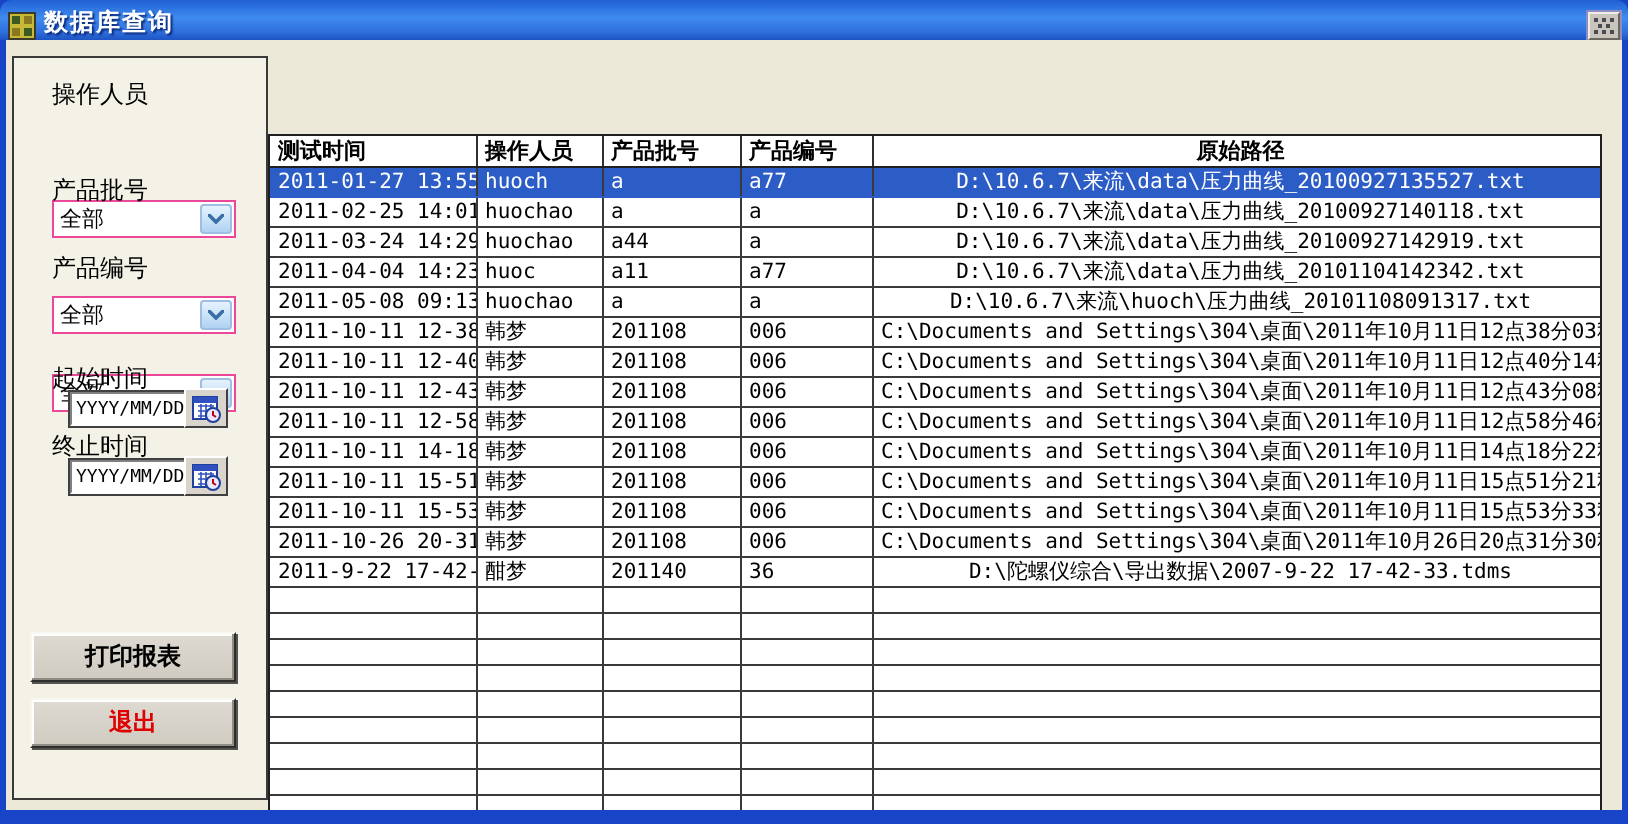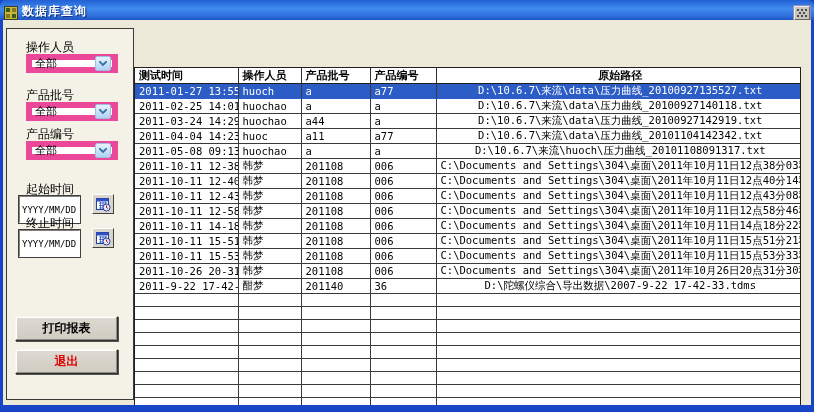--- a/index.html
+++ b/index.html
@@ -40,32 +40,32 @@
   }
   .panel-title {
     height:20px; border-bottom:1px solid #3A3A3A;
     display:flex; align-items:center; justify-content:center;
     font-size:12px; font-weight:bold; color:#000;
   }
   .panel-body { position:relative; height:350px; }
   .fld-label { position:absolute; left:19px; font-size:12px; color:#000; white-space:nowrap; }
   .combo {
     position:absolute; left:19px; width:92px; height:19px;
-    background:#FFFFFF; border:6px solid #ec4899;
-    display:flex; align-items:center;
+    background:#FFFFFF; border:1px solid #ec4899;
+    display:flex; align-items:center;margin-top:46px;
   }
   .combo-value { flex:1; font-size:11px; padding-left:3px; color:#000; overflow:hidden; white-space:nowrap; }
   .combo-btn {
     width:16px; height:15px; margin-right:1px;
     background:linear-gradient(180deg,#E6F2FC,#CBE3F8 50%,#B0D2F2);
     border:1px solid #9EBEE4; border-radius:2px;
     display:flex; align-items:center; justify-content:center;
   }
   .date-input {
-    position:absolute; left:12px; width:61px; height:27px;
+    position:absolute; left:28px; width:61px; height:17px;
     background:#FFFFFF; border:1px solid; border-color:#808080 #FFF #FFF #808080;
     outline:1px solid #404040;
     font-family:"DejaVu Sans Mono", monospace; font-size:9px;
     color:#000; display:flex; align-items:center; padding-left:2px;
     white-space:nowrap; overflow:hidden;
   }
   .cal-btn {
     position:absolute; left:85px; width:22px; height:20px;
     background:#D9D5CC;
     border:1px solid; border-color:#FFFFFF #404040 #404040 #FFFFFF;

